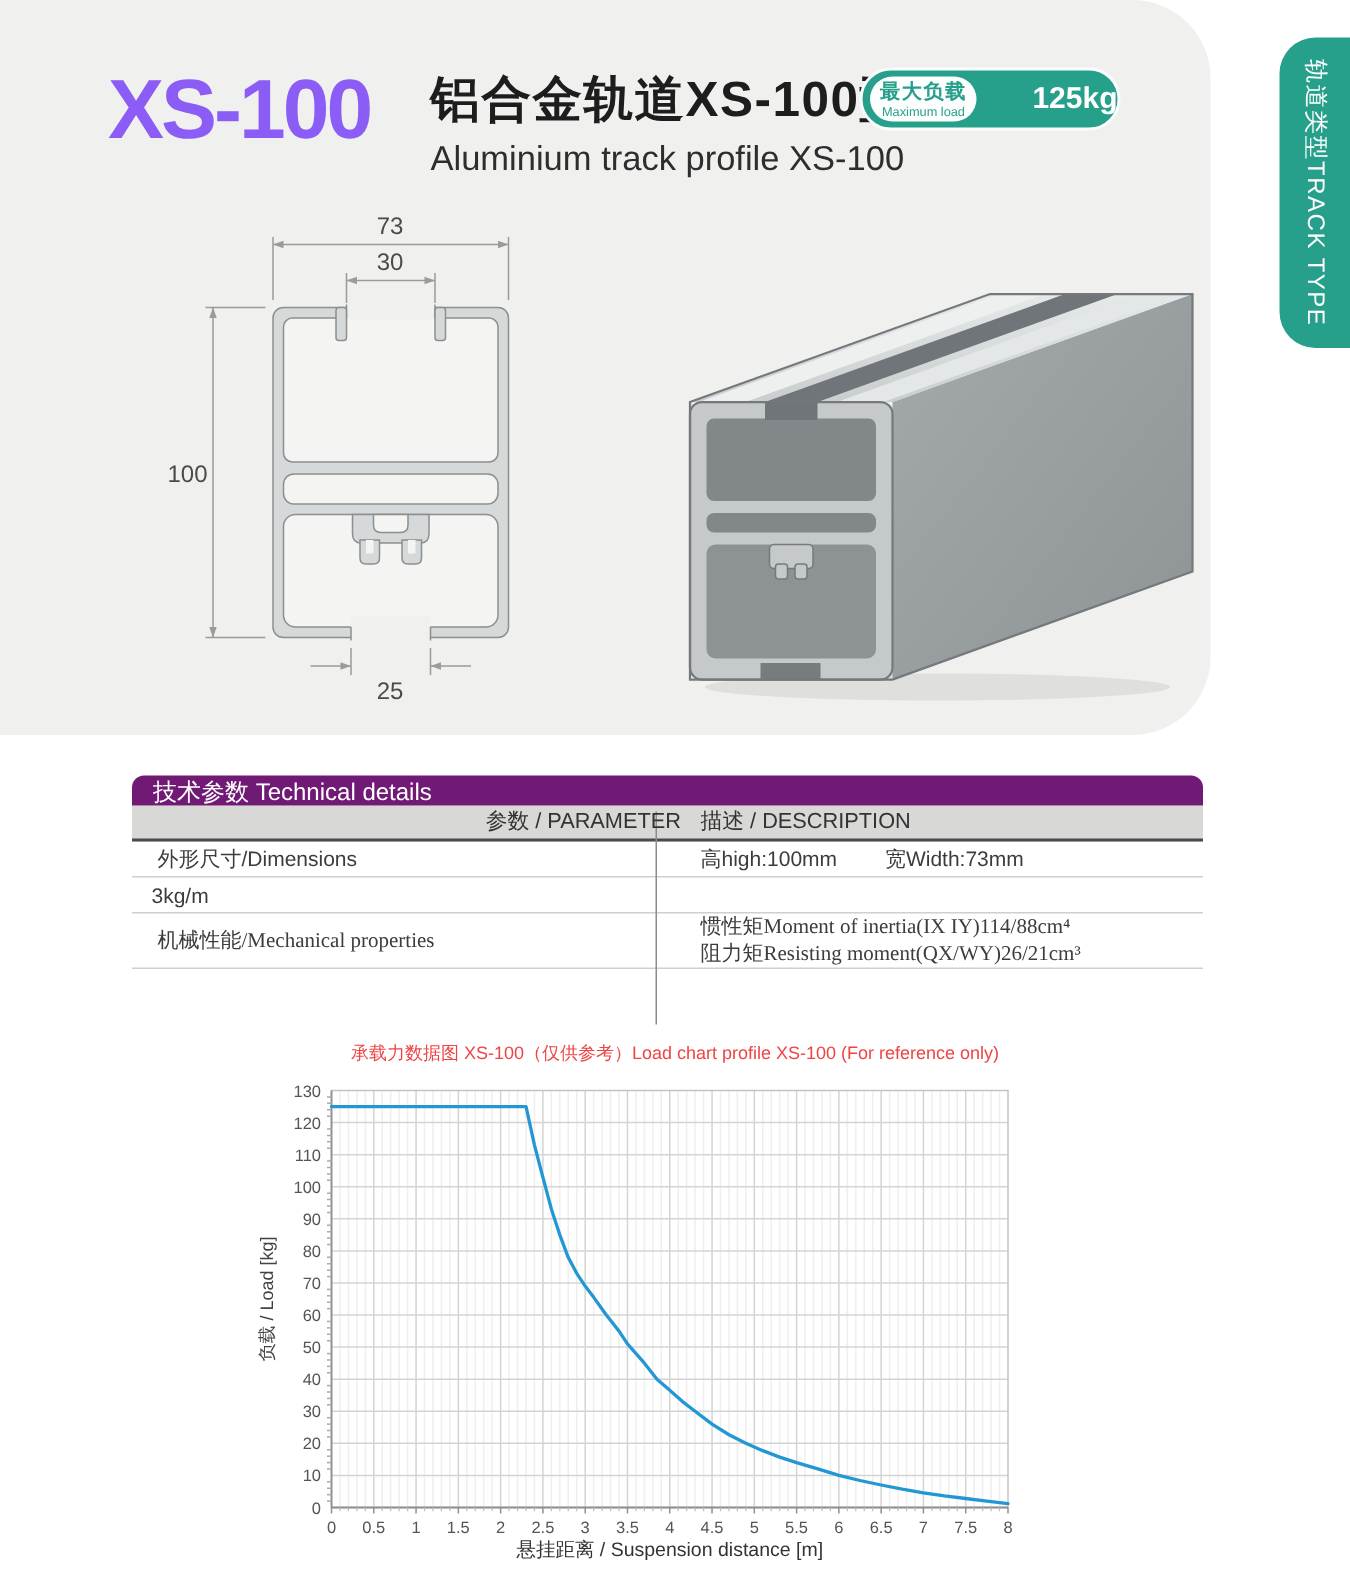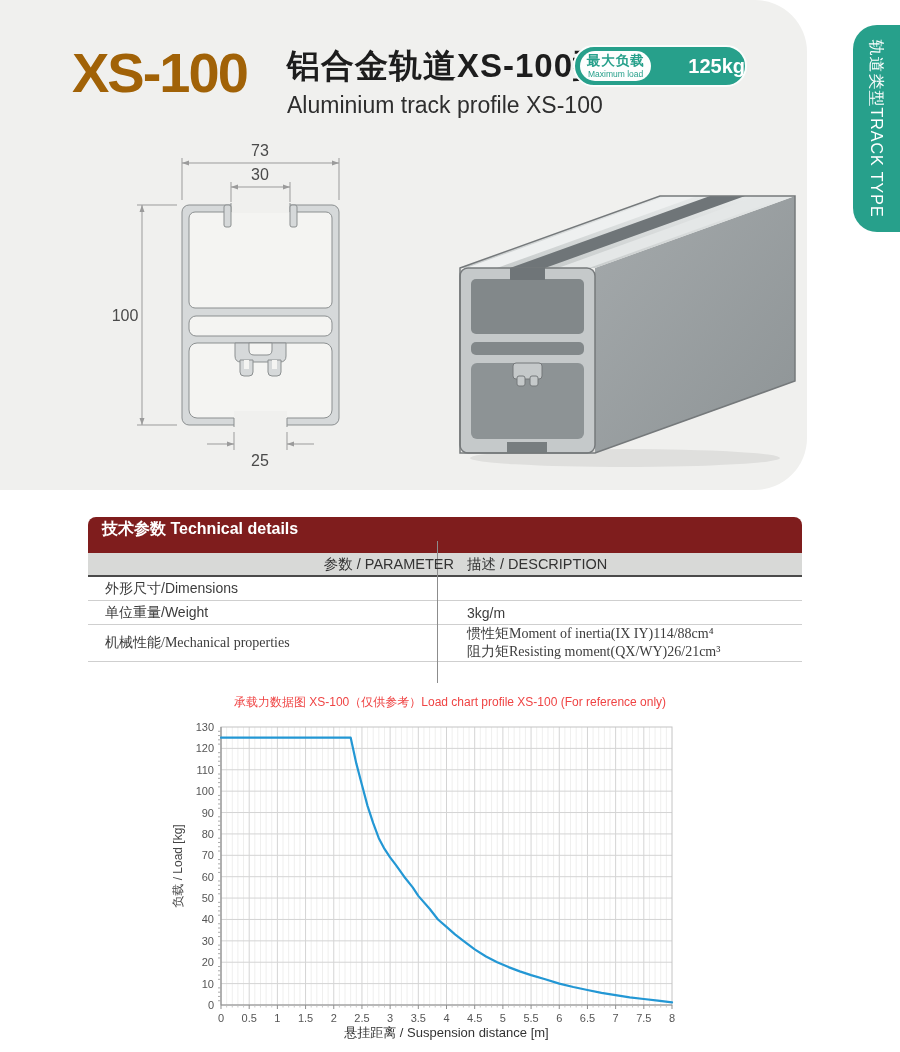--- a/index.html
+++ b/index.html
@@ -7,42 +7,42 @@
         font-family:"Liberation Sans",sans-serif;color:#2f2f2f;}
   
   .top-panel{position:absolute;left:0;top:0;width:807px;height:490px;background:#f0f0ee;
              border-radius:0 52px 52px 0;}
   
   .side-tab{position:absolute;left:853px;top:25px;width:47px;height:207px;background:#27a08b;
             border-radius:24px 0 0 24px;}
   .side-tab .vtext{position:absolute;left:-80px;top:80px;width:207px;height:47px;line-height:47px;
             text-align:center;color:#fff;font-size:16px;letter-spacing:1px;transform:rotate(90deg);}
   
-  .model{position:absolute;left:72px;top:40px;font-size:56px;font-weight:bold;color:#a16207;
+  .model{position:absolute;left:72px;top:40px;font-size:56px;font-weight:bold;color:#8b5cf6;
          letter-spacing:-2px;}
   .titles{position:absolute;left:287px;top:44px;}
   .title-zh{font-size:33px;font-weight:bold;color:#1d1d1d;letter-spacing:1px;}
   .title-en{font-size:23px;color:#2e2e2e;margin-top:3px;}
   .badge{position:absolute;left:573px;top:45px;width:174px;height:42px;background:#27a08b;
          border:2px solid #fbfdfc;border-radius:23px;display:flex;align-items:center;box-sizing:border-box;gap:37px;}
   .badge .pill{margin-left:5px;width:88px;height:30px;background:#fdfefe;border-radius:15px;
          display:flex;flex-direction:column;align-items:center;justify-content:center;line-height:1;}
   .badge .pill .zh{font-size:13.5px;font-weight:bold;color:#27a08b;letter-spacing:1px;}
   .badge .pill .en{font-size:8.5px;color:#27a08b;margin-top:3px;}
   .badge .val{flex:1;text-align:center;color:#fff;font-size:20px;font-weight:bold;}
   
   .watermark{position:absolute;left:228px;top:492px;z-index:3;color:rgba(39,160,137,0.5);
              font-weight:bold;font-size:68px;letter-spacing:5px;line-height:70px;}
   .watermark .reg{position:absolute;left:344px;top:0px;width:24px;height:24px;border:3px solid rgba(39,160,137,0.45);
              border-radius:50%;font-size:15px;font-weight:bold;line-height:24px;text-align:center;
              color:rgba(39,160,137,0.45);letter-spacing:0;}
   
   .table{position:absolute;left:88px;top:517px;width:714px;z-index:2;}
-  .t-head{position:relative;z-index:4;height:36px;background:#7f1d1d;border-radius:8px 8px 0 0;
-          color:#fff;font-size:16px;font-weight:bold;line-height:24px;padding-left:14px;}
+  .t-head{position:relative;z-index:4;height:20px;background:#701a75;border-radius:8px 8px 0 0;
+          color:#fff;font-size:16px;font-weight:normal;line-height:24px;padding-left:14px;}
   .t-sub{height:22px;background:#d8d9d7;border-bottom:2px solid #4a4a4a;display:flex;font-size:14.5px;
          color:#333;line-height:22px;}
   .t-sub .c1{width:349px;padding-left:17px;text-align:right;}
   .t-sub .c2{padding-left:13px;}
   .t-row{display:flex;border-bottom:1px solid #cfcfcf;font-size:14px;color:#3c3c3c;align-items:center;}
   .t-row .c1{width:349px;padding-left:17px;}
   .t-row .c2{padding-left:13px;}
   .t-row.h24{height:23px;}
   .t-row.h36{height:36px;font-family:Liberation Serif, serif;}
   .t-div{position:absolute;left:349px;top:24px;width:1px;height:142px;background:#8c8c8c;z-index:5;}
@@ -175,23 +175,26 @@
 
 
   <div class="table">
     <div class="t-head">技术参数 Technical details</div>
     <div class="t-sub">
       <div class="c1 tz">参数 / PARAMETER</div>
       <div class="c2 tz">描述 / DESCRIPTION</div>
     </div>
     <div class="t-row h24">
       <div class="c1 tz">外形尺寸/Dimensions</div>
+      <div class="c2 tz">
+        <span>高high:100mm</span>
+        <span class="gap-l">宽Width:73mm</span>
+      </div>
     </div>
     <div class="t-row h24">
-      <div class="c1 tz">单位重量/Weight</div>
       <div class="c2 tz">3kg/m</div>
     </div>
     <div class="t-row h36">
       <div class="c1 tz">机械性能/Mechanical properties</div>
       <div class="c2 tz">
         <div>惯性矩Moment of inertia(IX IY)114/88cm⁴</div>
         <div>阻力矩Resisting moment(QX/WY)26/21cm³</div>
       </div>
     </div>
     <div class="t-div"></div>

